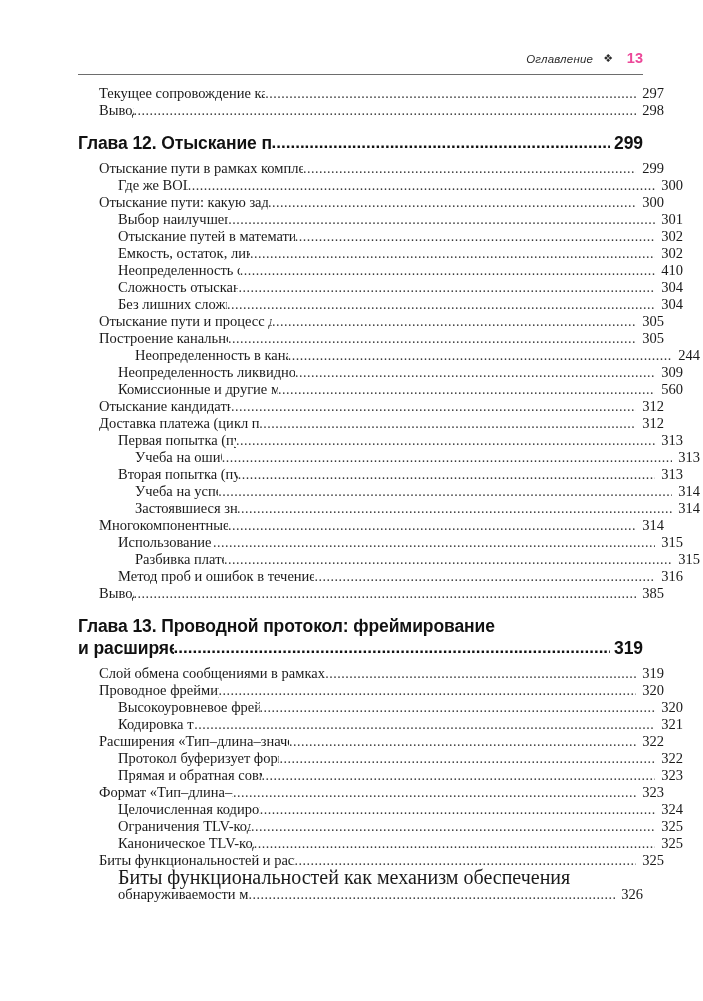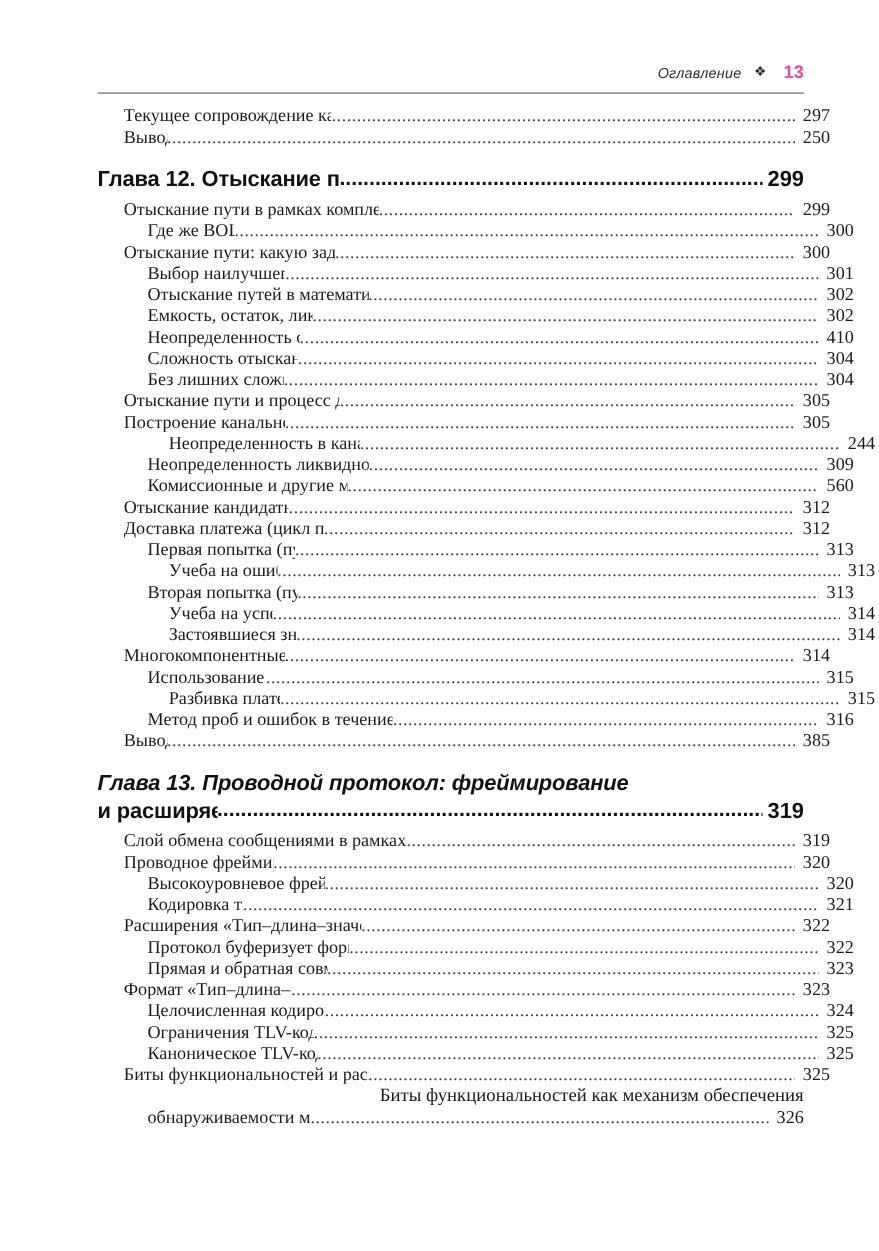--- a/index.html
+++ b/index.html
@@ -131,29 +131,28 @@
     color: #111;
     position: relative;
     top: -1px;
   }
   .chapter .entry .pageno {
     min-width: 32px;
     font-size: 17.5px;
   }
   .chapter-pad-top { margin-top: 13px; }
   .chapter-pad-bottom { margin-bottom: 5px; }
-  .chapter-line1 { padding-left: 0; font-style: italic; }
+  .chapter-line1 { padding-left: 0; }
 
   
   .entry-wrap-first {
     display: block;
-    font-size: 15px;
+    font-size: 20px;
     line-height: 17px;
     white-space: nowrap;
-    text-align: right;
   }
 </style>
 </head>
 <body>
 
 <div class="page">
 
   <div class="running-head">
     <span class="rh-title">Оглавление</span>
     <span class="rh-diamond">❖</span>
@@ -164,21 +163,21 @@
 
   <div class="toc" id="toc-root">
       <div class="entry lvl1">
         <span class="label">Текущее сопровождение канального графа </span>
         <span class="leader"></span>
         <span class="pageno">297</span>
       </div>
       <div class="entry lvl1">
         <span class="label">Вывод </span>
         <span class="leader"></span>
-        <span class="pageno">250</span>
+        <span class="pageno">298</span>
       </div>
       <div class="chapter chapter-pad-top chapter-pad-bottom">
         <div class="entry">
           <span class="label">Глава 12. Отыскание пути и доставка платежа</span>
           <span class="leader"></span>
           <span class="pageno">299</span>
         </div>
       </div>
       <div class="entry lvl1">
         <span class="label">Отыскание пути в рамках комплекта протоколов Lightning </span>

